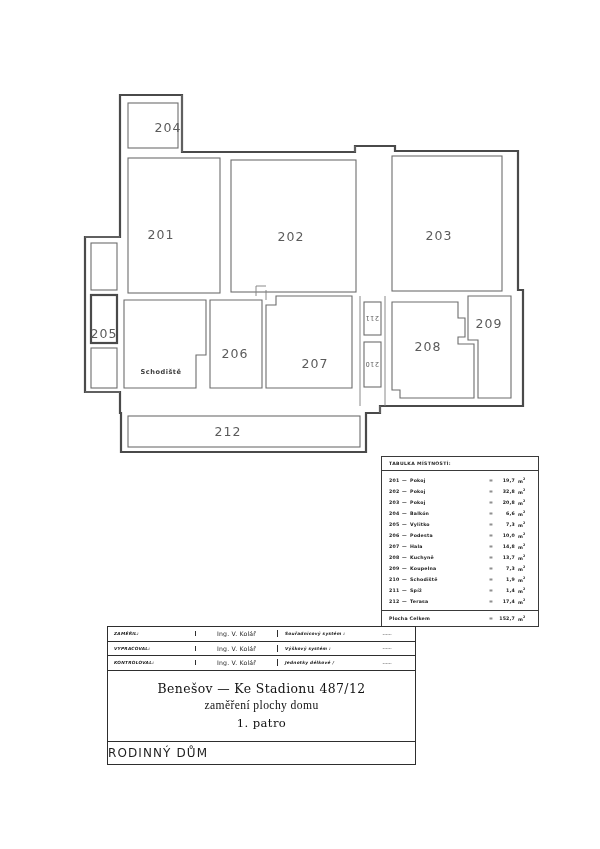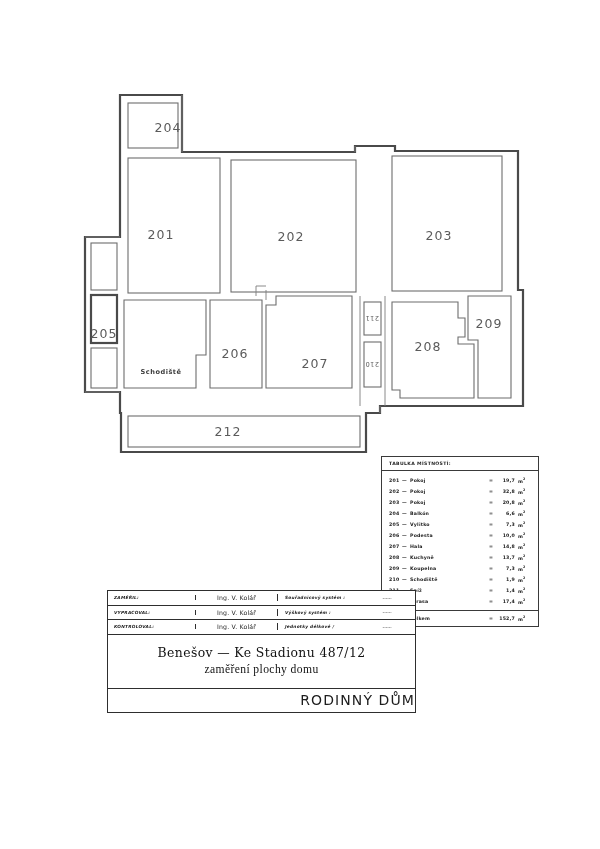--- a/index.html
+++ b/index.html
@@ -122,21 +122,21 @@
   #room-table .tbl-total .tt-label { flex: 1; }
   #room-table .tbl-total .tt-eq { width: 9px; }
   #room-table .tbl-total .tt-val { width: 17px; text-align: right; }
   #room-table .tbl-total .tt-unit { width: 13px; padding-left: 3px; }
   #room-table .tbl-total .tt-unit sup { font-size: 3.3px; vertical-align: super; }
 
   
   #title-block {
     position: absolute;
     left: 107px;
-    top: 590px;
+    top: 626px;
     width: 309px;
     border: 1.2px solid #2e2e2e;
     background: #fff;
     box-sizing: border-box;
   }
   #title-block .meta-row {
     display: flex;
     border-bottom: 1px solid #2e2e2e;
     height: 13.6px;
     align-items: center;
@@ -199,23 +199,23 @@
     display: block;
   }
   #title-block .title-main .tl2 {
     font-size: 11.6px;
     font-family: Liberation Serif, serif;
   }
   #title-block .title-main .tl3 {
     font-size: 11.6px;
   }
   #title-block .title-foot {
-    text-align: right;
-    font-family: "DejaVu Sans", sans-serif;
-    font-size: 14px;
+    text-align: left;
+    font-family: "DejaVu Sans", sans-serif;
+    font-size: 12px;
     letter-spacing: 1.1px;
     color: #1d1d1d;
     padding: 3.5px 0 4px 0;
   }
 </style>
 </head>
 <body>
 
 <svg id="floorplan-svg" viewBox="0 0 600 470">
 
@@ -451,16 +451,17 @@
         <div class="mc mc-label">KONTROLOVAL:</div>
         <div class="mc mc-person">Ing. V. Kolář</div>
         <div class="mc mc-sys">Jednotky délkové /</div>
         <div class="mc mc-dash">------</div>
       </div>
     </div>
 
   <div class="title-main">
     <span class="tl tl1">Benešov — Ke Stadionu 487/12</span>
     <span class="tl tl2">zaměření plochy domu</span>
+    <span class="tl tl3">1. patro</span>
   </div>
 
   <div class="title-foot">RODINNÝ DŮM</div>
 </div>
 
 </body></html>

